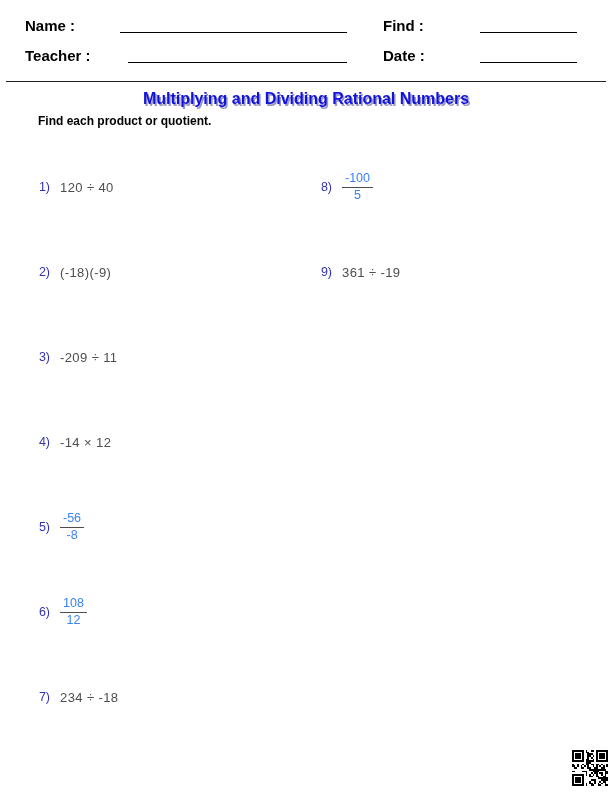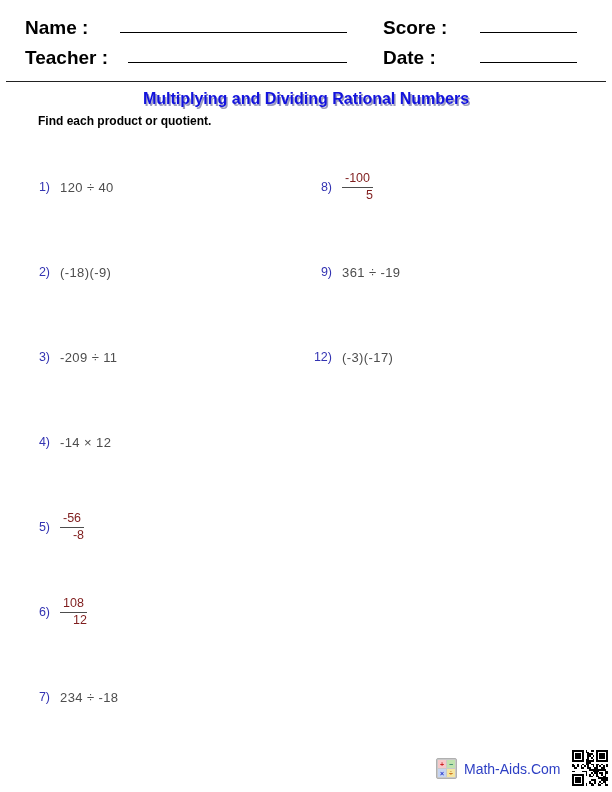--- a/index.html
+++ b/index.html
@@ -1,40 +1,40 @@
 <!DOCTYPE html>
 <html><head>
 <meta charset="utf-8">
 <style>
   html,body { margin:0; padding:0; background:#e8e8e8; }
   .page {
     position:relative; width:612px; height:792px; background:#ffffff;
     font-family:"Liberation Sans", sans-serif; overflow:hidden;
     margin:0 auto;
   }
-  .hdr-label { position:absolute; font-size:19px; font-weight:bold; color:#000; }
+  .hdr-label { position:absolute; font-size:15px; font-weight:bold; color:#000; }
   .blank-line { position:absolute; height:0; border-bottom:1.5px solid #000; }
   .rule { position:absolute; left:6px; top:81px; width:600px; height:0; border-bottom:1px solid #222; }
   .title {
     position:absolute; left:0; top:90px; width:612px; text-align:center;
     font-size:16px; font-weight:bold; color:#1212dd;
     text-shadow:1.5px 1.5px 0 #9a9ac0;
   }
   .instructions { position:absolute; left:38px; top:114px; font-size:12px; font-weight:bold; color:#000; }
   .col { position:absolute; top:166px; }
   .col-left  { left:28px;  width:270px; }
   .col-right { left:310px; width:290px; }
   .problem { height:85px; }
   .problem-line { display:flex; align-items:center; height:42px; }
   .p-num {
     width:22px; flex:0 0 22px; text-align:right; margin-right:10px;
     font-size:12.5px; color:#3333b2;
   }
   .p-expr { font-size:13px; color:#4d4d4d; letter-spacing:0.4px; white-space:pre; }
-  .fraction { display:inline-block; text-align:right; font-size:12.5px; color:#7f1d1d; line-height:1.1; }
+  .fraction { display:inline-block; text-align:center; font-size:12.5px; color:#3b82f6; line-height:1.1; }
   .fraction .fr-num { display:block; padding:0 3px 1px 3px; border-bottom:1px solid #4d4d4d; }
   .fraction .fr-den { display:block; padding-top:1px; }
   .footer-brand { position:absolute; left:436px; top:758px; display:flex; align-items:center; }
   .brand-logo {
     width:17px; height:17px; display:grid;
     grid-template-columns:1fr 1fr; grid-template-rows:1fr 1fr; gap:1px;
     background:#c9c9c9; border:1px solid #b0b0b0; border-radius:2px; padding:1px;
   }
   .brand-logo span {
     display:flex; align-items:center; justify-content:center;
@@ -47,21 +47,21 @@
   .brand-text { margin-left:7px; font-size:14px; color:#2d3fc4; }
   .qr { position:absolute; left:572px; top:750px; width:36px; height:36px; }
 </style>
 </head>
 <body>
 
 <div class="page">
 
   <span class="hdr-label" style="left:25px; top:17px;">Name :</span>
   <span class="hdr-label" style="left:25px; top:47px;">Teacher :</span>
-  <span class="hdr-label" style="left:383px; top:17px;">Score :</span>
+  <span class="hdr-label" style="left:383px; top:17px;">Find :</span>
   <span class="hdr-label" style="left:383px; top:47px;">Date :</span>
 
   <div class="blank-line" style="left:120px; top:32px; width:227px;"></div>
   <div class="blank-line" style="left:128px; top:62px; width:219px;"></div>
   <div class="blank-line" style="left:480px; top:32px; width:97px;"></div>
   <div class="blank-line" style="left:480px; top:62px; width:97px;"></div>
 
   <div class="rule"></div>
 
   <div class="title">Multiplying and Dividing Rational Numbers</div>
@@ -126,37 +126,22 @@
             <span class="fr-den">5</span>
           </span>
         </div>
       </div>
       <div class="problem">
         <div class="problem-line">
           <span class="p-num">9)</span>
           <span class="p-expr">361 ÷ -19</span>
         </div>
       </div>
-      <div class="problem">
-        <div class="problem-line">
-          <span class="p-num">12)</span>
-          <span class="p-expr">(-3)(-17)</span>
-        </div>
-      </div>
     </div>
 
-  <div class="footer-brand">
-    <span class="brand-logo">
-      <span class="cell-plus">+</span>
-      <span class="cell-minus">−</span>
-      <span class="cell-times">×</span>
-      <span class="cell-div">÷</span>
-    </span>
-    <span class="brand-text">Math-Aids.Com</span>
-  </div>
 
   <svg class="qr" id="qr" viewBox="0 0 21 21" shape-rendering="crispEdges">
       <rect x="0" y="0" width="7" height="1" fill="#000"></rect>
       <rect x="0" y="6" width="7" height="1" fill="#000"></rect>
       <rect x="0" y="1" width="1" height="5" fill="#000"></rect>
       <rect x="6" y="1" width="1" height="5" fill="#000"></rect>
       <rect x="2" y="2" width="3" height="3" fill="#000"></rect>
       <rect x="14" y="0" width="7" height="1" fill="#000"></rect>
       <rect x="14" y="6" width="7" height="1" fill="#000"></rect>
       <rect x="14" y="1" width="1" height="5" fill="#000"></rect>

